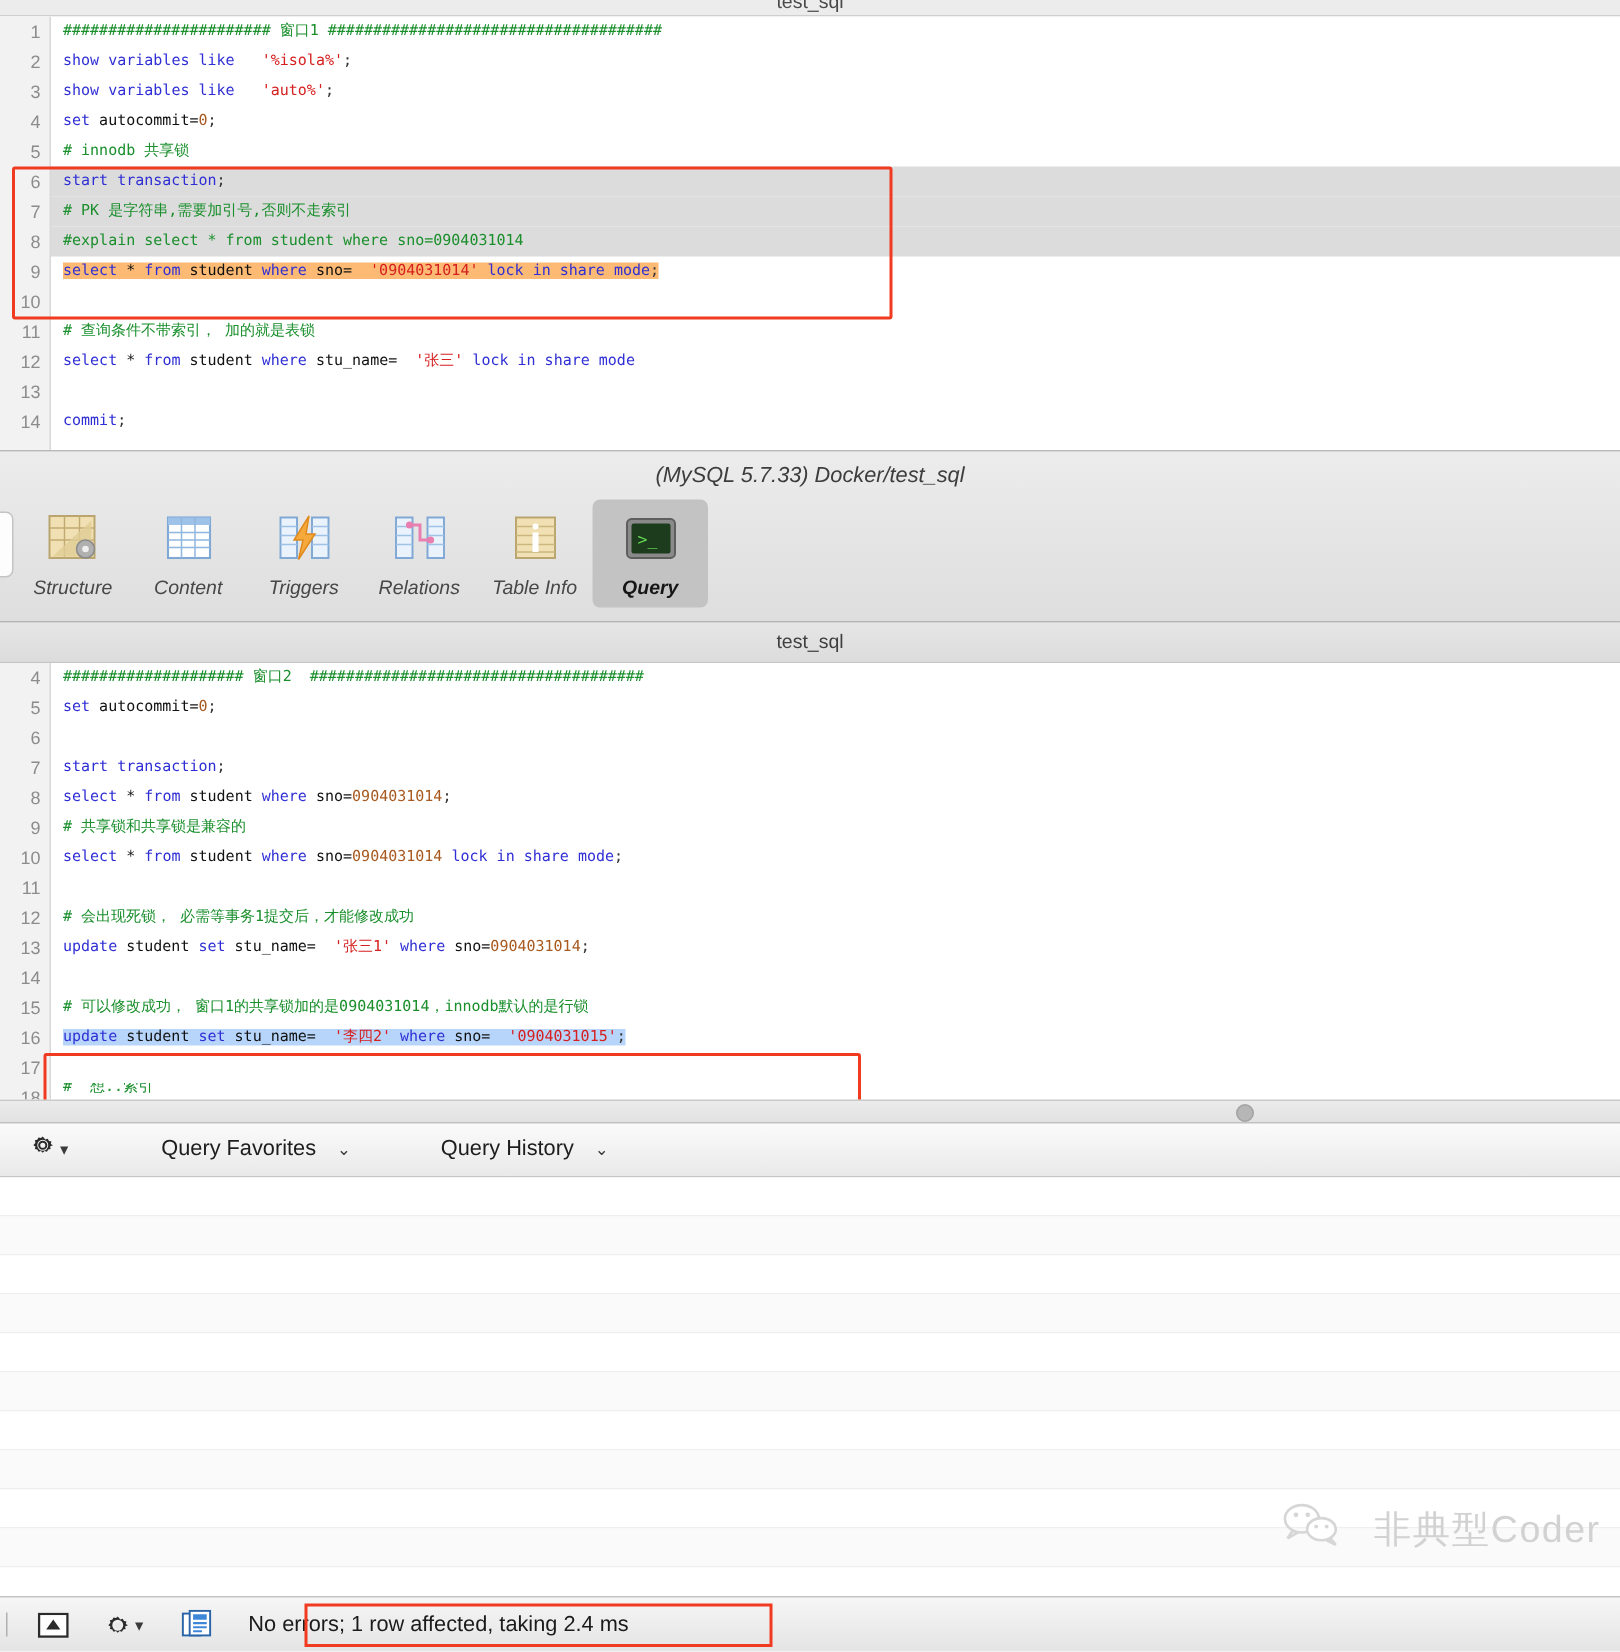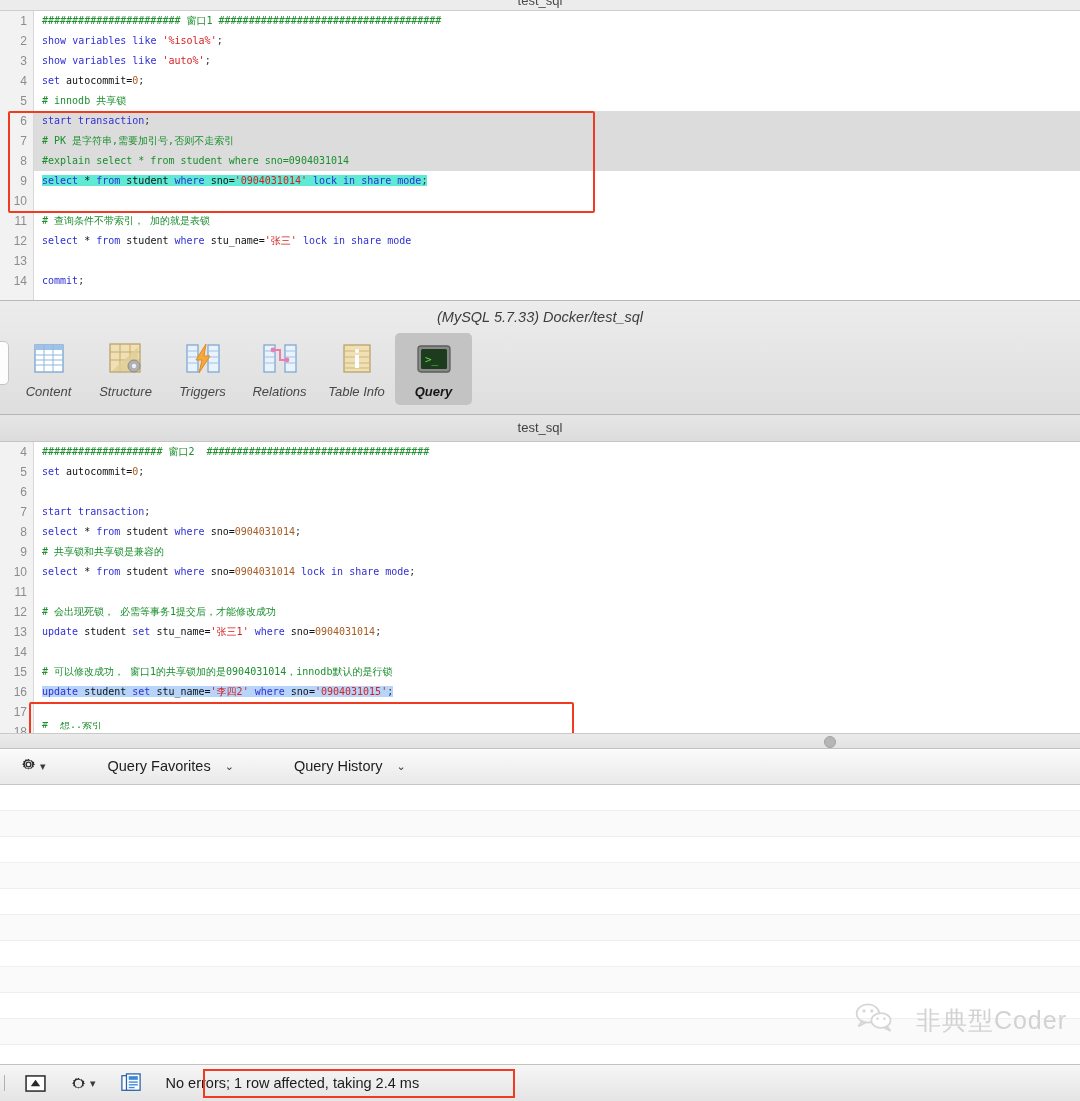--- a/index.html
+++ b/index.html
@@ -74,34 +74,34 @@
   .code .line {
     height: 20px;
     line-height: 20px;
     font-size: 10px;
     white-space: pre;
     position: relative;
     box-sizing: border-box;
   }
 
   
-  .sel-gray { background: #5eead4; }
+  .sel-gray { background: #fdba74; }
   .sel-blue { background: #b7d5fb; }
   .sel-gray-full::before {
     content: "";
     position: absolute;
     left: -8px; right: 0; top: 0; bottom: 0;
     background: #dcdcdc;
     z-index: -1;
   }
 
   
   .kw  { color: #2f2fd5; }
   .cmt { color: #1a8f2c; }
-  .str { color: #d62020; }
+  .str { color: #d62020; margin-left: 12px; }
   .num { color: #a85a20; }
   .id  { color: #111111; }
   .pun { color: #333333; }
   .op  { color: #111111; }
 
   
   .redbox {
     position: absolute;
     border: 2px solid #f03b20;
     border-radius: 2px;
@@ -333,46 +333,46 @@
 
   <div class="toolbar">
     <div class="leftnub"></div>
     <div class="dbline">(MySQL 5.7.33) Docker/test_sql</div>
 
     <div class="tabs">
 
       <div class="tab">
         <div class="glyph">
           <svg width="40" height="38" viewBox="0 0 40 38">
-            <rect x="6" y="4" width="28" height="27" fill="#ffffff" stroke="#7fa8d4" stroke-width="1.4"></rect>
-            <rect x="6" y="4" width="28" height="5" fill="#9fc3e8"></rect>
-            <line x1="6" y1="14" x2="34" y2="14" stroke="#8fb6de" stroke-width="1"></line>
-            <line x1="6" y1="19" x2="34" y2="19" stroke="#8fb6de" stroke-width="1"></line>
-            <line x1="6" y1="24" x2="34" y2="24" stroke="#8fb6de" stroke-width="1"></line>
-            <line x1="15" y1="4" x2="15" y2="31" stroke="#8fb6de" stroke-width="1"></line>
-            <line x1="24" y1="4" x2="24" y2="31" stroke="#8fb6de" stroke-width="1"></line>
-          </svg>
-        </div>
-        <div class="tlabel">Content</div>
-      </div>
-
-      <div class="tab">
-        <div class="glyph">
-          <svg width="40" height="38" viewBox="0 0 40 38">
             <rect x="4" y="3" width="30" height="28" fill="#f0e0b4" stroke="#b9a46d" stroke-width="1.3"></rect>
             <line x1="4" y1="11" x2="34" y2="11" stroke="#c2ab72" stroke-width="1"></line>
             <line x1="4" y1="19" x2="34" y2="19" stroke="#c2ab72" stroke-width="1"></line>
             <line x1="14" y1="3" x2="14" y2="31" stroke="#c2ab72" stroke-width="1"></line>
             <line x1="24" y1="3" x2="24" y2="31" stroke="#c2ab72" stroke-width="1"></line>
             <path d="M6 30 L32 6 L32 30 Z" fill="#e0cd96" opacity="0.8"></path>
             <circle cx="28" cy="25" r="6" fill="#b0b0b0" stroke="#8a8a8a" stroke-width="1"></circle>
             <circle cx="28" cy="25" r="2.2" fill="#efefef"></circle>
           </svg>
         </div>
         <div class="tlabel">Structure</div>
+      </div>
+
+      <div class="tab">
+        <div class="glyph">
+          <svg width="40" height="38" viewBox="0 0 40 38">
+            <rect x="6" y="4" width="28" height="27" fill="#ffffff" stroke="#7fa8d4" stroke-width="1.4"></rect>
+            <rect x="6" y="4" width="28" height="5" fill="#9fc3e8"></rect>
+            <line x1="6" y1="14" x2="34" y2="14" stroke="#8fb6de" stroke-width="1"></line>
+            <line x1="6" y1="19" x2="34" y2="19" stroke="#8fb6de" stroke-width="1"></line>
+            <line x1="6" y1="24" x2="34" y2="24" stroke="#8fb6de" stroke-width="1"></line>
+            <line x1="15" y1="4" x2="15" y2="31" stroke="#8fb6de" stroke-width="1"></line>
+            <line x1="24" y1="4" x2="24" y2="31" stroke="#8fb6de" stroke-width="1"></line>
+          </svg>
+        </div>
+        <div class="tlabel">Content</div>
       </div>
 
       <div class="tab">
         <div class="glyph">
           <svg width="40" height="38" viewBox="0 0 40 38">
             <rect x="4" y="4" width="11" height="27" fill="#eaf2fb" stroke="#7fa8d4" stroke-width="1.3"></rect>
             <rect x="25" y="4" width="11" height="27" fill="#eaf2fb" stroke="#7fa8d4" stroke-width="1.3"></rect>
             <line x1="4" y1="10" x2="15" y2="10" stroke="#9fc3e8" stroke-width="1"></line>
             <line x1="4" y1="16" x2="15" y2="16" stroke="#9fc3e8" stroke-width="1"></line>
             <line x1="4" y1="22" x2="15" y2="22" stroke="#9fc3e8" stroke-width="1"></line>

